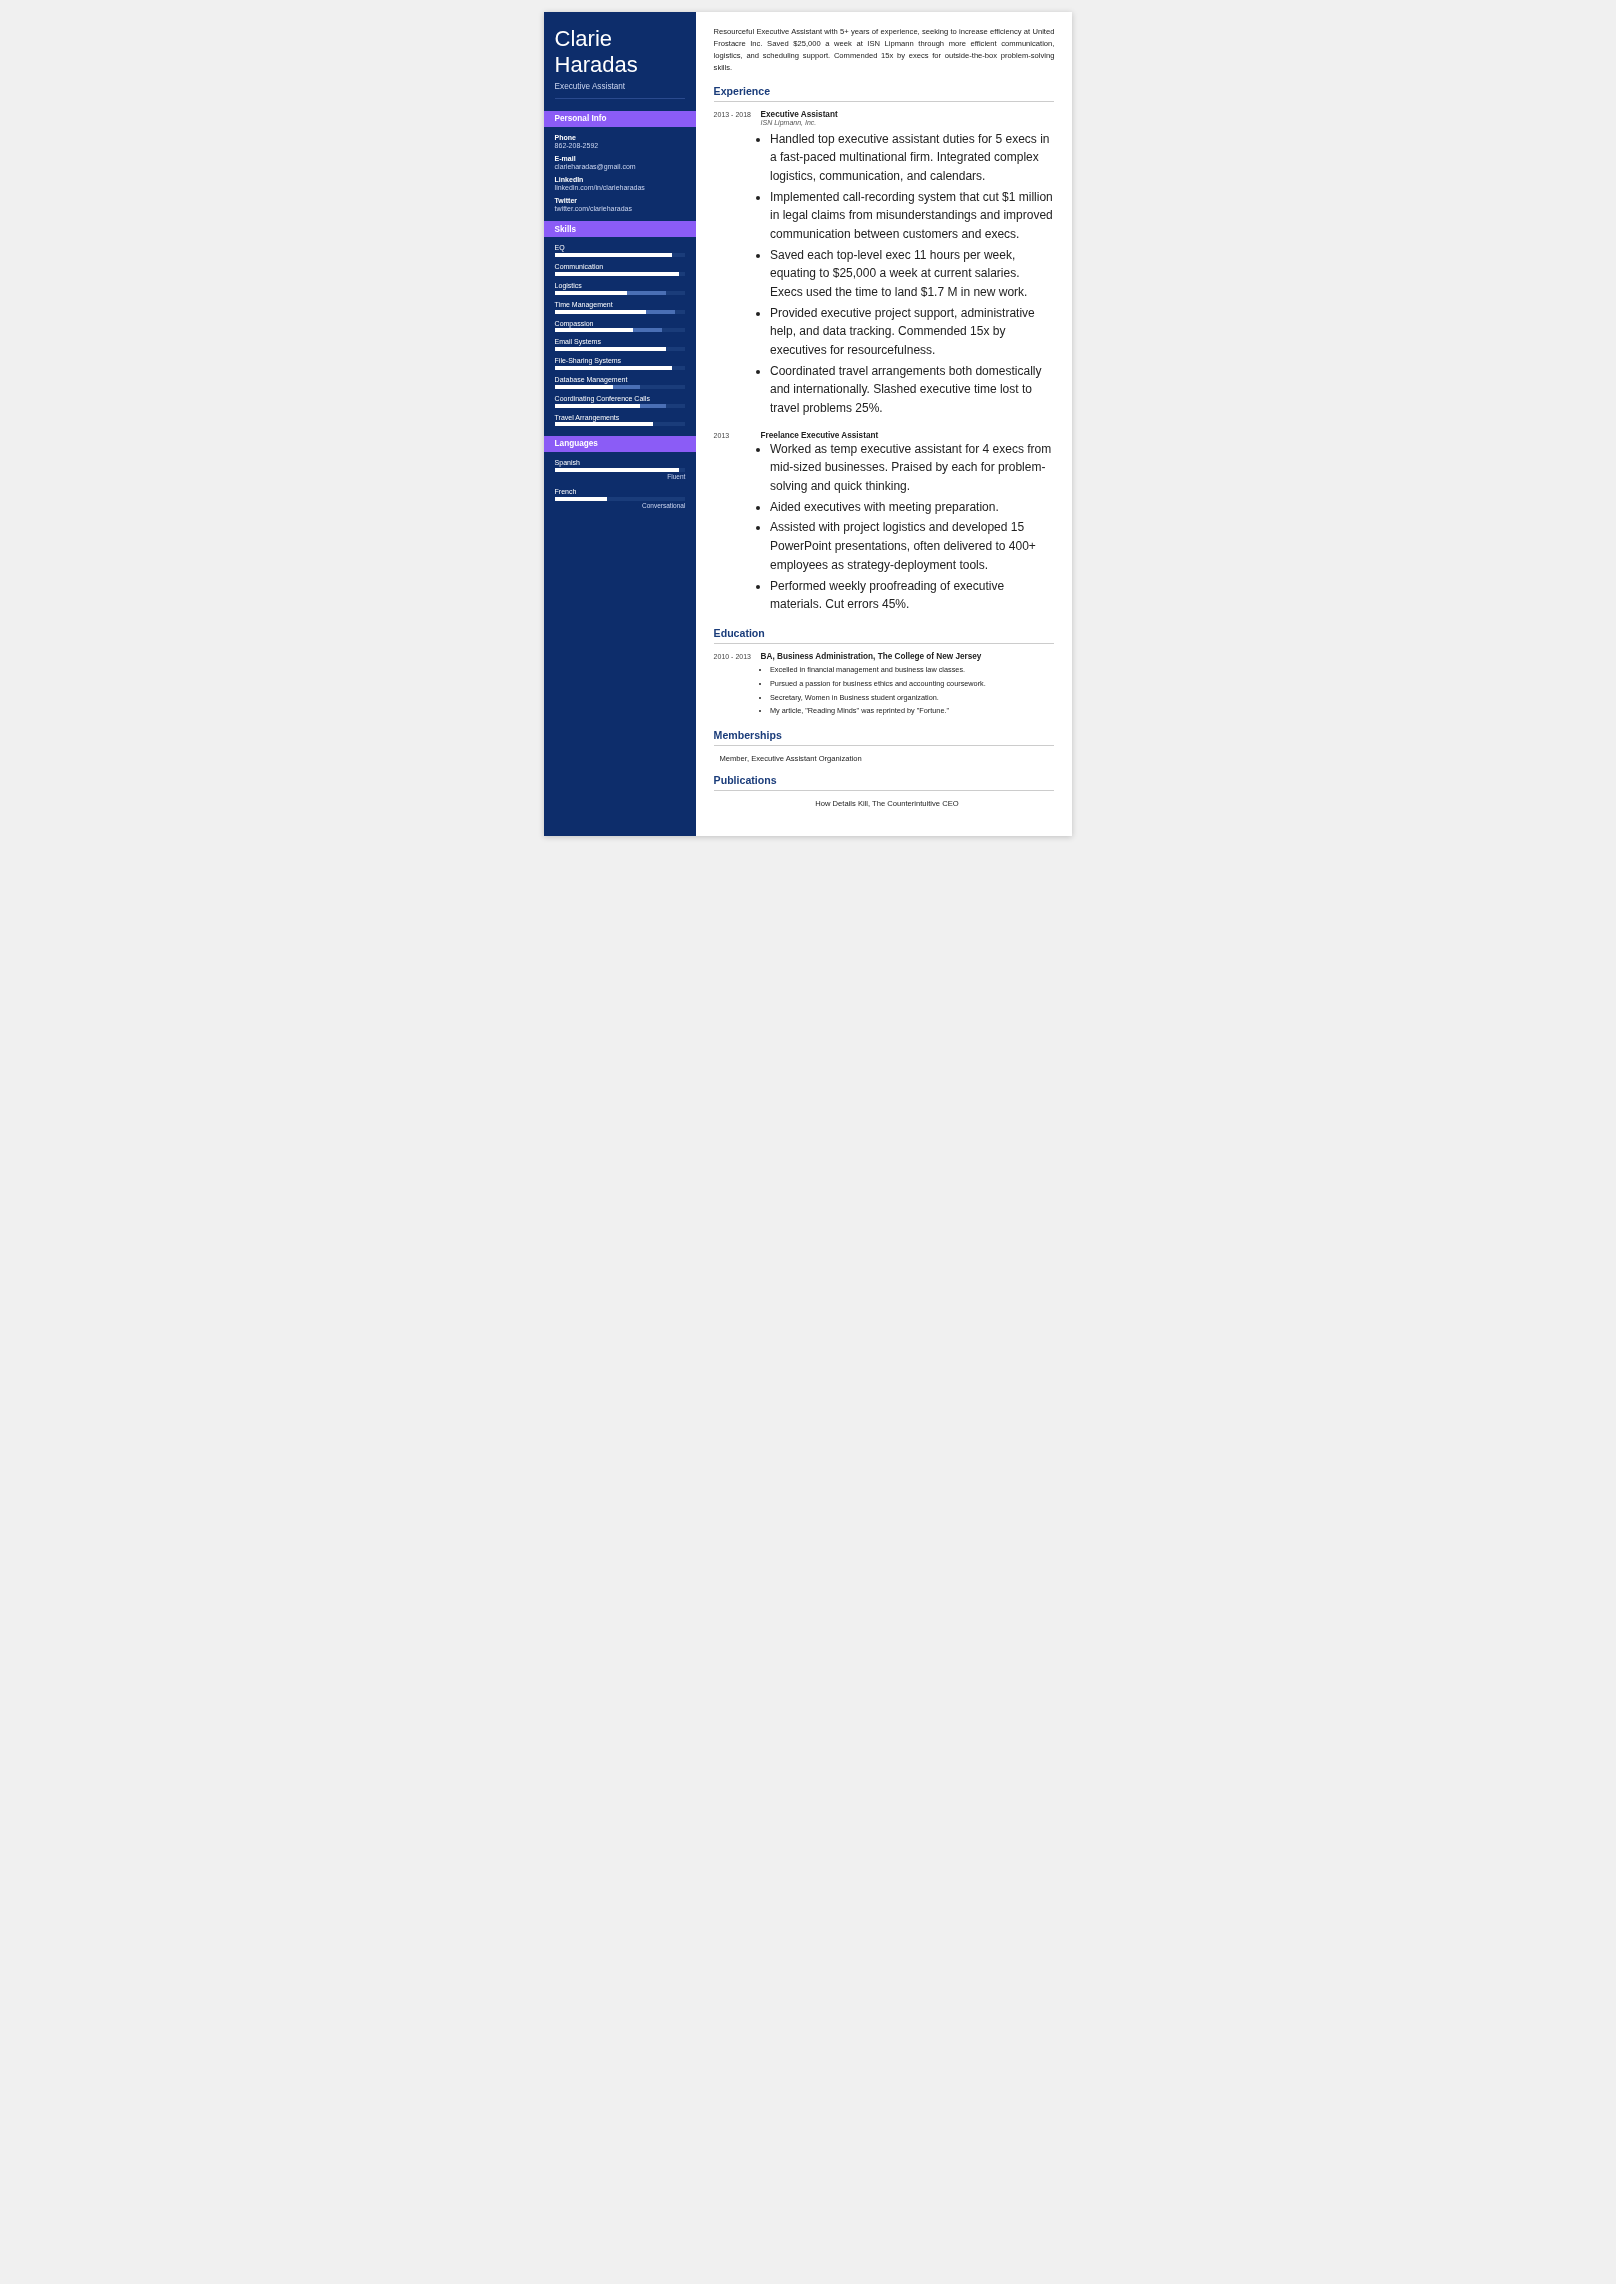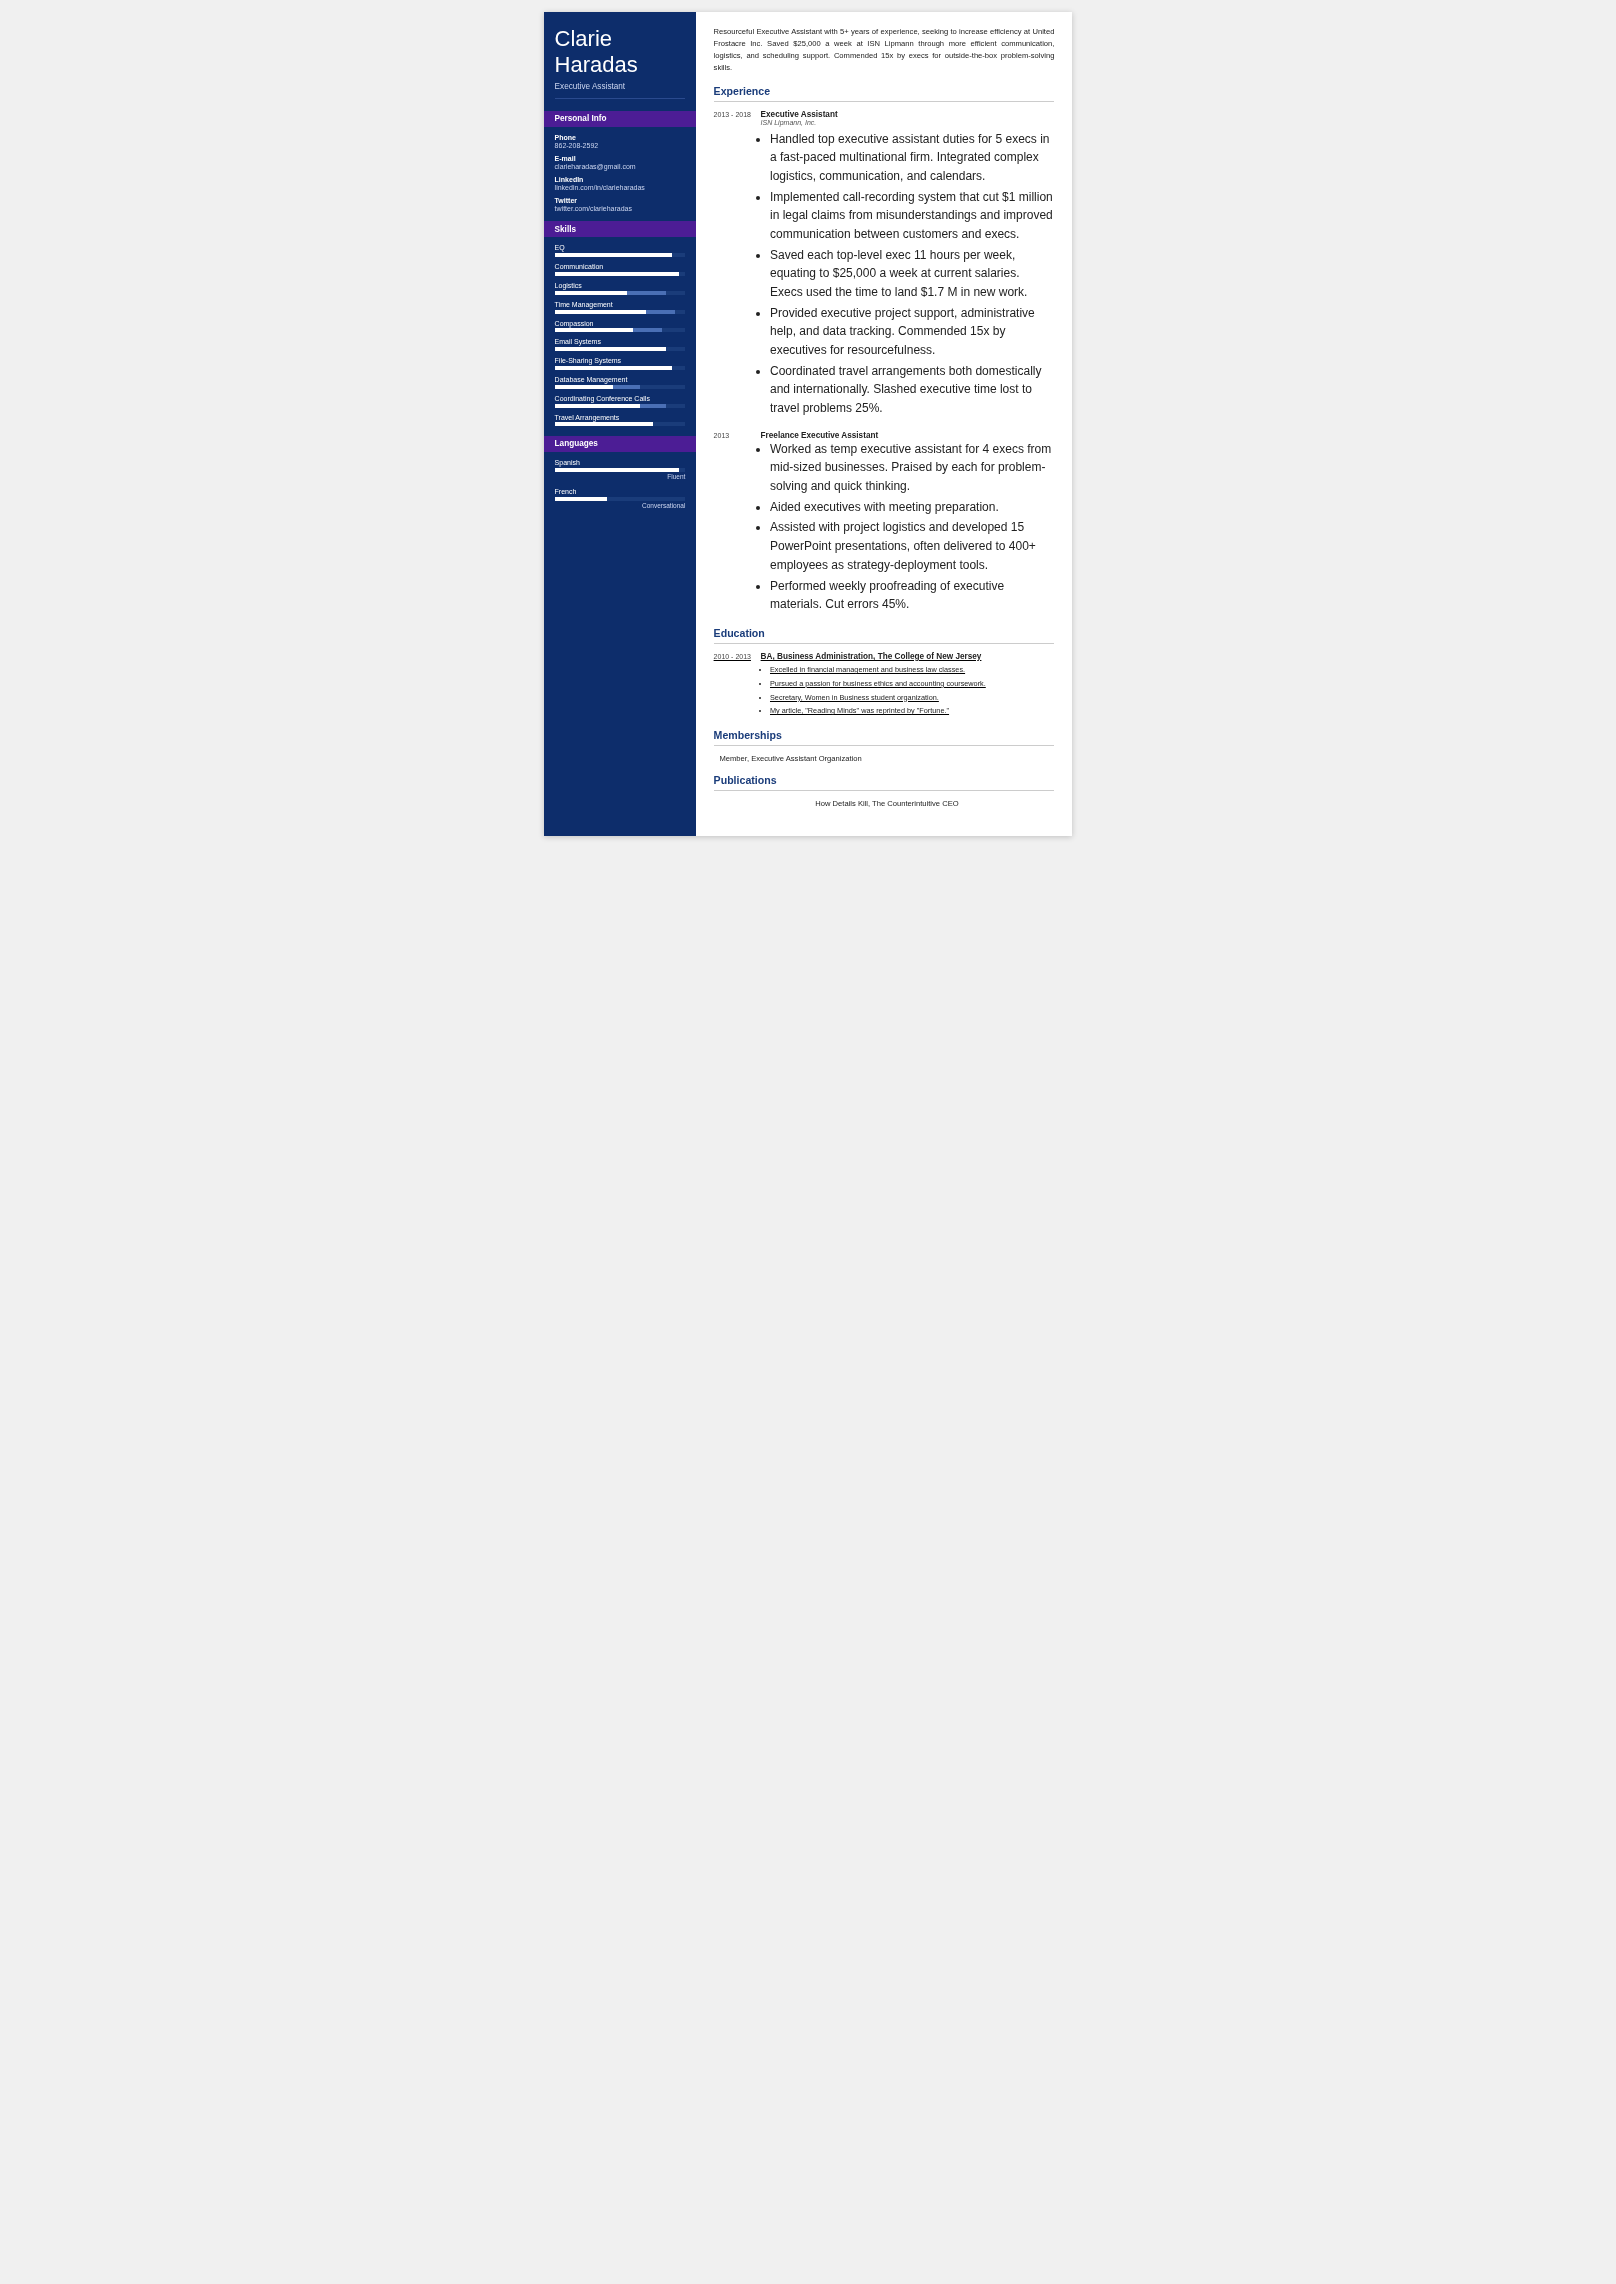--- a/index.html
+++ b/index.html
@@ -32,21 +32,21 @@
       margin-bottom: 3.5px;
     }
     .sidebar-title {
       font-size: 8.2px;
       color: #ccd6f0;
       margin-bottom: 11.7px;
       padding-bottom: 7px;
       border-bottom: 0.6px solid #2a4a8e;
     }
     .sidebar-section-title {
-      background: #4c1d95;
+      background: #8b5cf6;
       color: #fff;
       font-size: 8.2px;
       font-weight: bold;
       padding: 3.5px 4.7px;
       margin-bottom: 7px;
       margin-left: -10.6px;
       margin-right: -10.6px;
       padding-left: 10.6px;
     }
     .info-label {
@@ -108,21 +108,21 @@
       margin-bottom: 8.2px;
       margin-top: 3.5px;
     }
     .exp-item { display: flex; margin-bottom: 10.6px; }
     .exp-date { min-width: 47px; font-size: 7px; color: #444; padding-top: 1.2px; }
     .exp-content { flex: 1; }
     .exp-job-title { font-size: 8.2px; font-weight: bold; color: #222; }
     .exp-company { font-size: 7px; color: #555; font-style: italic; margin-bottom: 3.5px; }
     .exp-bullets { padding-left: 9.4px; }
     .exp-bullets li { font-size: 12px; color: #222; line-height: 1.55; margin-bottom: 2.3px; }
-    .edu-item { display: flex; margin-bottom: 8.2px; text-decoration: underline; }
+    .edu-item { display: flex; margin-bottom: 8.2px; }
     .edu-date { min-width: 47px; font-size: 7px; color: #444; padding-top: 1.2px; }
     .edu-content { flex: 1; }
     .edu-degree { font-size: 8.2px; font-weight: bold; color: #222; margin-bottom: 3.5px; }
     .edu-bullets { padding-left: 9.4px; }
     .edu-bullets li { font-size: 7.3px; color: #222; line-height: 1.55; margin-bottom: 2.3px; }
     .membership-item { font-size: 7.6px; color: #222; margin-bottom: 3.5px; padding-left: 5.9px; }
     .course-item { font-size: 7.6px; color: #222; margin-bottom: 3.5px; padding-left: 5.9px; }
     .pub-item { font-size: 7.6px; color: #222; margin-bottom: 3.5px; padding-left: 5.9px; text-align: center; }
     .section-block { margin-bottom: 10.6px; }
   </style>

